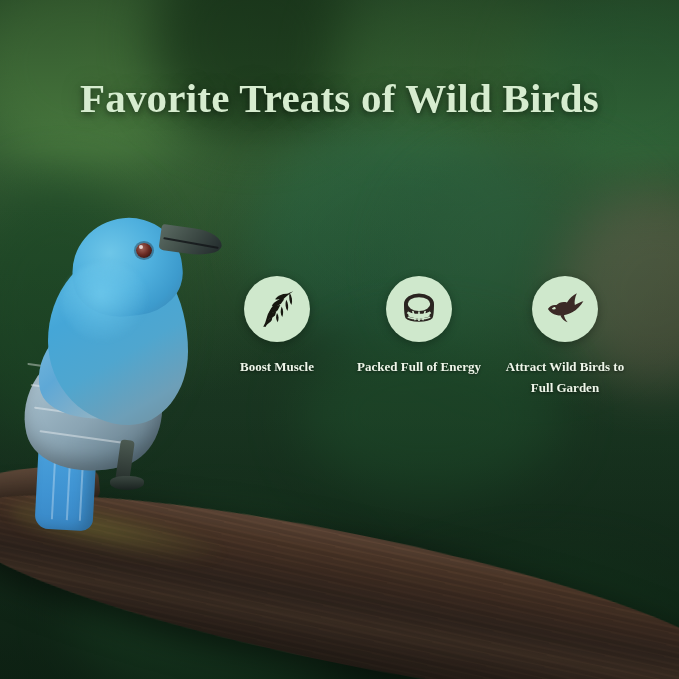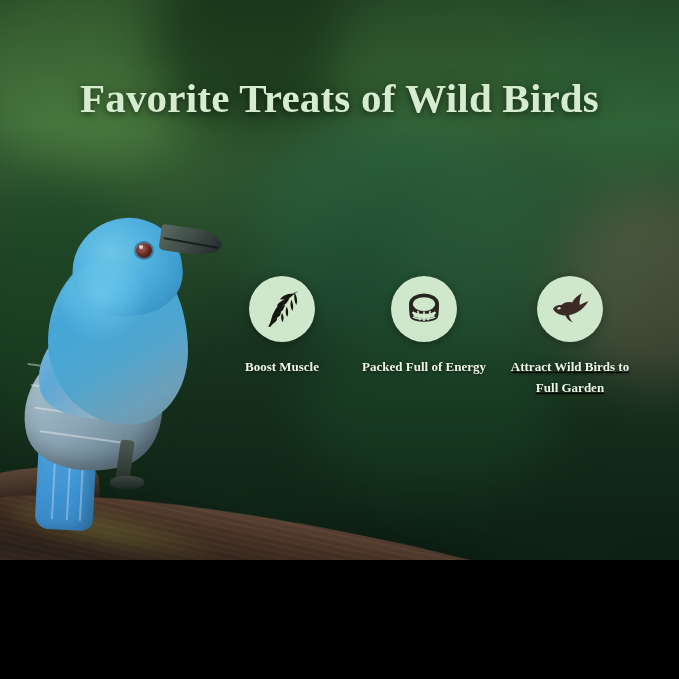--- a/index.html
+++ b/index.html
@@ -3,21 +3,21 @@
 <meta charset="utf-8">
 <style>
   html, body {
     margin: 0;
     padding: 0;
     background: #000;
   }
   #canvas {
     position: relative;
     width: 679px;
-    height: 560px;
+    height: 679px;
     overflow: hidden;
     font-family: "Liberation Serif", "DejaVu Serif", serif;
     background: #701a75;
   }
 
   
   .bg-base {
     position: absolute;
     inset: 0;
     background:
@@ -190,21 +190,21 @@
   }
 
   
   .features {
     position: absolute;
     left: 210px;
     top: 276px;
     width: 440px;
     display: flex;
     align-items: flex-start;
-    justify-content: center;
+    justify-content: flex-start;
   }
   .feature { width: 150px; text-align: center; }
   .feature-icon {
     width: 66px; height: 66px;
     margin: 0 auto;
     border-radius: 50%;
     background: #cfe8cc;
     display: flex;
     align-items: center;
     justify-content: center;
@@ -215,21 +215,21 @@
     font-size: 13px;
     font-weight: 700;
     line-height: 1.62;
     color: #eef6e9;
     text-shadow: 0 1px 3px rgba(0,0,0,.55);
   }
   .feature-label span { display: block; white-space: nowrap; }
 
   .f1 { margin-left: -8px; }
   .f2 { margin-left: -8px; }
-  .f3 { margin-left: -4px; text-decoration: underline; }
+  .f3 { margin-left: -4px; }
 </style>
 </head>
 <body>
 
 <div id="canvas">
 
   <div class="bg-base"></div>
   <div class="bg-blob" style="left:-30px;top:-40px;width:230px;height:210px;background:#4d7f41;opacity:.75;"></div>
   <div class="bg-blob" style="left:150px;top:-60px;width:210px;height:200px;background:#20401f;opacity:.85;"></div>
   <div class="bg-blob" style="left:330px;top:-30px;width:240px;height:180px;background:#3f7038;opacity:.6;"></div>

